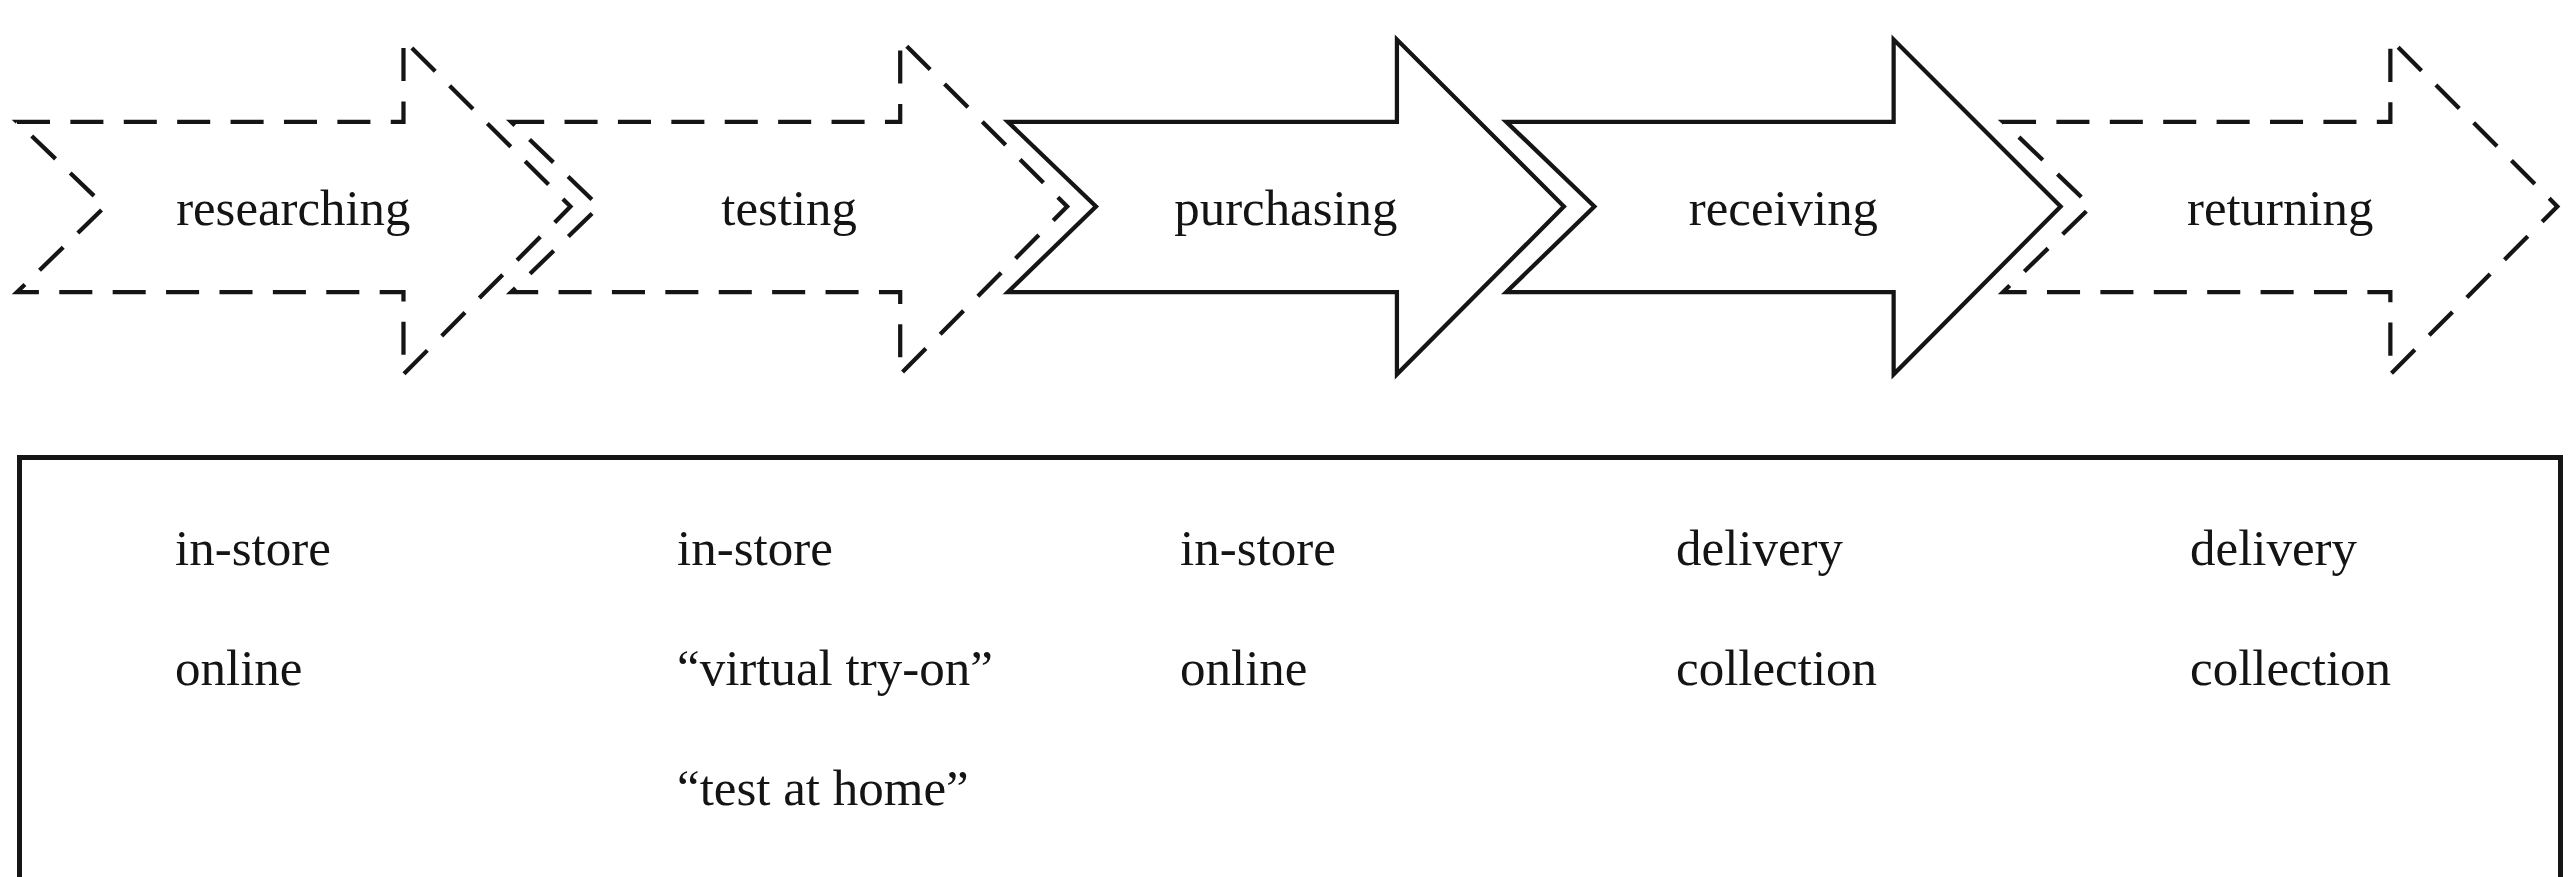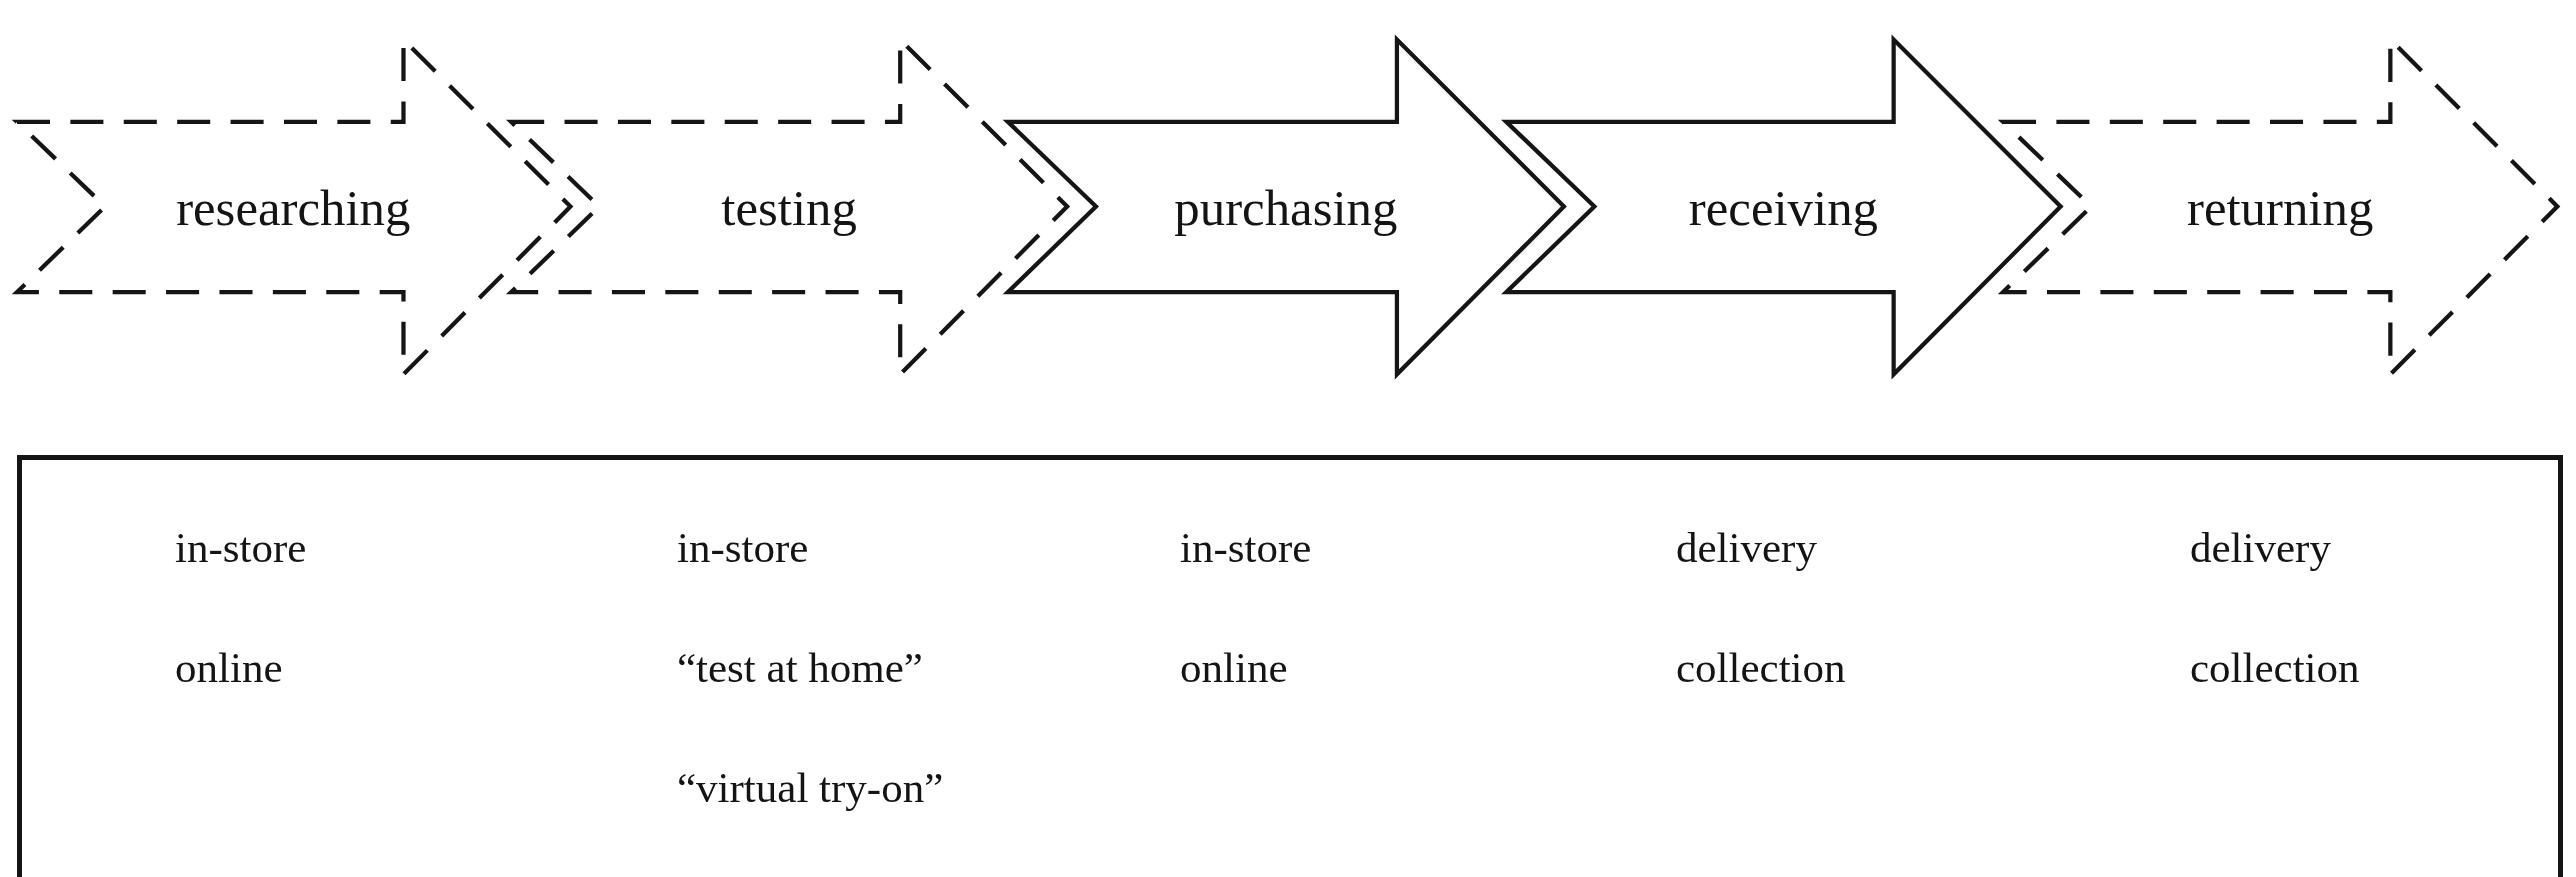--- a/index.html
+++ b/index.html
@@ -43,21 +43,21 @@
     left: 17px;
     top: 435px;
     width: 2546px;
     height: 437px;
     border: 5.1px solid #151515;
     box-sizing: border-box;
   }
   .options-column {
     position: absolute;
     top: 28px;
-    font-size: 43px;
+    font-size: 51px;
     line-height: 120px;
     white-space: nowrap;
   }
   .option-cell {
     height: 120px;
   }
   #col-researching { left: 153px; }
   #col-testing     { left: 655px; }
   #col-purchasing  { left: 1158px; }
   #col-receiving   { left: 1654px; }
@@ -99,22 +99,22 @@
 
   <div id="options-box">
 
     <div id="col-researching" class="options-column">
       <div class="option-cell">in-store</div>
       <div class="option-cell">online</div>
     </div>
 
     <div id="col-testing" class="options-column">
       <div class="option-cell">in-store</div>
+      <div class="option-cell">“virtual try-on”</div>
       <div class="option-cell">“test at home”</div>
-      <div class="option-cell">“virtual try-on”</div>
     </div>
 
     <div id="col-purchasing" class="options-column">
       <div class="option-cell">in-store</div>
       <div class="option-cell">online</div>
     </div>
 
     <div id="col-receiving" class="options-column">
       <div class="option-cell">delivery</div>
       <div class="option-cell">collection</div>

